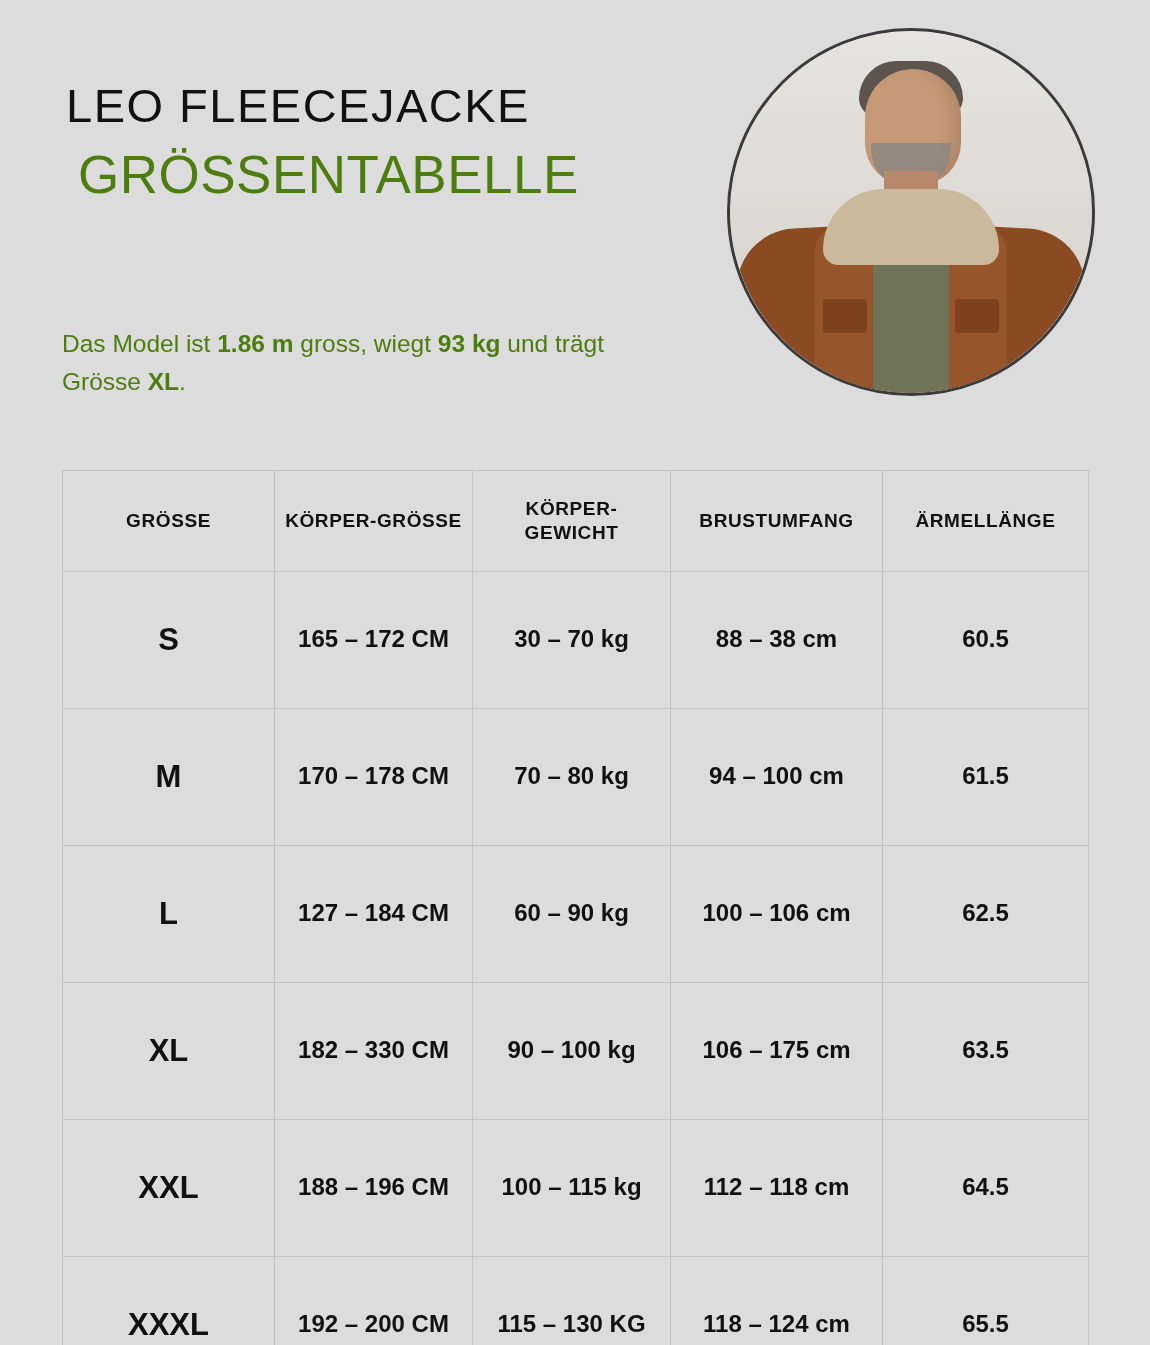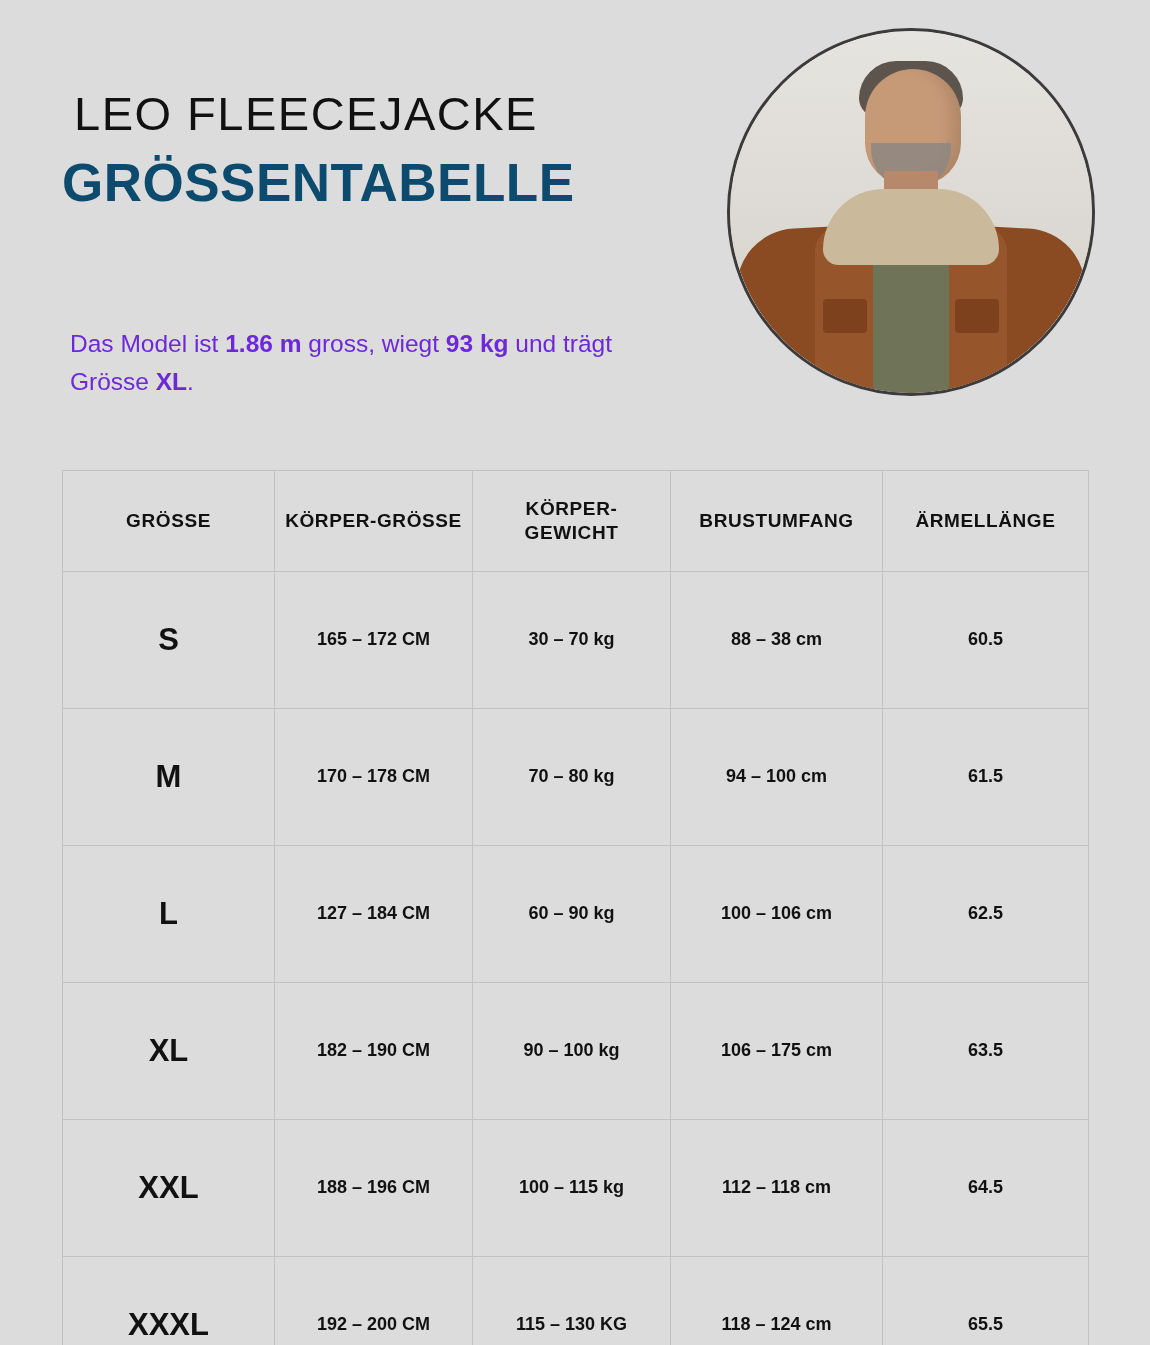--- a/index.html
+++ b/index.html
@@ -30,43 +30,42 @@
     left: 62px;
     top: 75px;
     width: 680px;
   }
   .title-line1 {
     font-size: 47px;
     letter-spacing: 1.5px;
     font-weight: 400;
     line-height: 1.15;
     color: #111;
-    margin: 12px;
+    margin: 4px;
     white-space: nowrap;
   }
   .title-line2 {
     font-size: 53px;
     letter-spacing: 0.5px;
-    font-weight: 700;
+    font-weight: 400;
     line-height: 1.15;
-    margin: 12px 0 0 0;
-    color: #0c4a6e;
+    margin: 12px 0 0 16px;
+    color: #4d7c0f;
     white-space: nowrap;
   }
 
   .model-info {
     position: absolute;
     left: 62px;
     top: 325px;
     width: 620px;
     font-size: 24.5px;
     line-height: 1.55;
-    color: #6d28d9;
+    color: #4d7c0f;
     font-weight: 400;
-    margin-left: 8px;
   }
   .model-info b {
     font-weight: 700;
   }
 
   
   .photo-wrap {
     position: absolute;
     left: 727px;
     top: 28px;
@@ -219,21 +218,21 @@
   table.size-table th {
     font-size: 19px;
     font-weight: 700;
     letter-spacing: 0.6px;
     padding: 26px 6px;
     line-height: 1.25;
     height: 92px;
     box-sizing: border-box;
   }
   table.size-table td {
-    font-size: 18px;
+    font-size: 24px;
     font-weight: 700;
     line-height: 1.35;
     height: 137px;
     padding: 8px 6px;
     box-sizing: border-box;
   }
   table.size-table td.size-cell {
     font-size: 31px;
     font-weight: 700;
   }
@@ -309,21 +308,21 @@
         </tr>
         <tr>
           <td class="size-cell">L</td>
           <td>127 – 184 CM</td>
           <td>60 – 90 kg</td>
           <td>100 – 106 cm</td>
           <td>62.5</td>
         </tr>
         <tr>
           <td class="size-cell">XL</td>
-          <td>182 – 190 CM</td>
+          <td>182 – 330 CM</td>
           <td>90 – 100 kg</td>
           <td>106 – 175 cm</td>
           <td>63.5</td>
         </tr>
         <tr>
           <td class="size-cell">XXL</td>
           <td>188 – 196 CM</td>
           <td>100 – 115 kg</td>
           <td>112 – 118 cm</td>
           <td>64.5</td>

